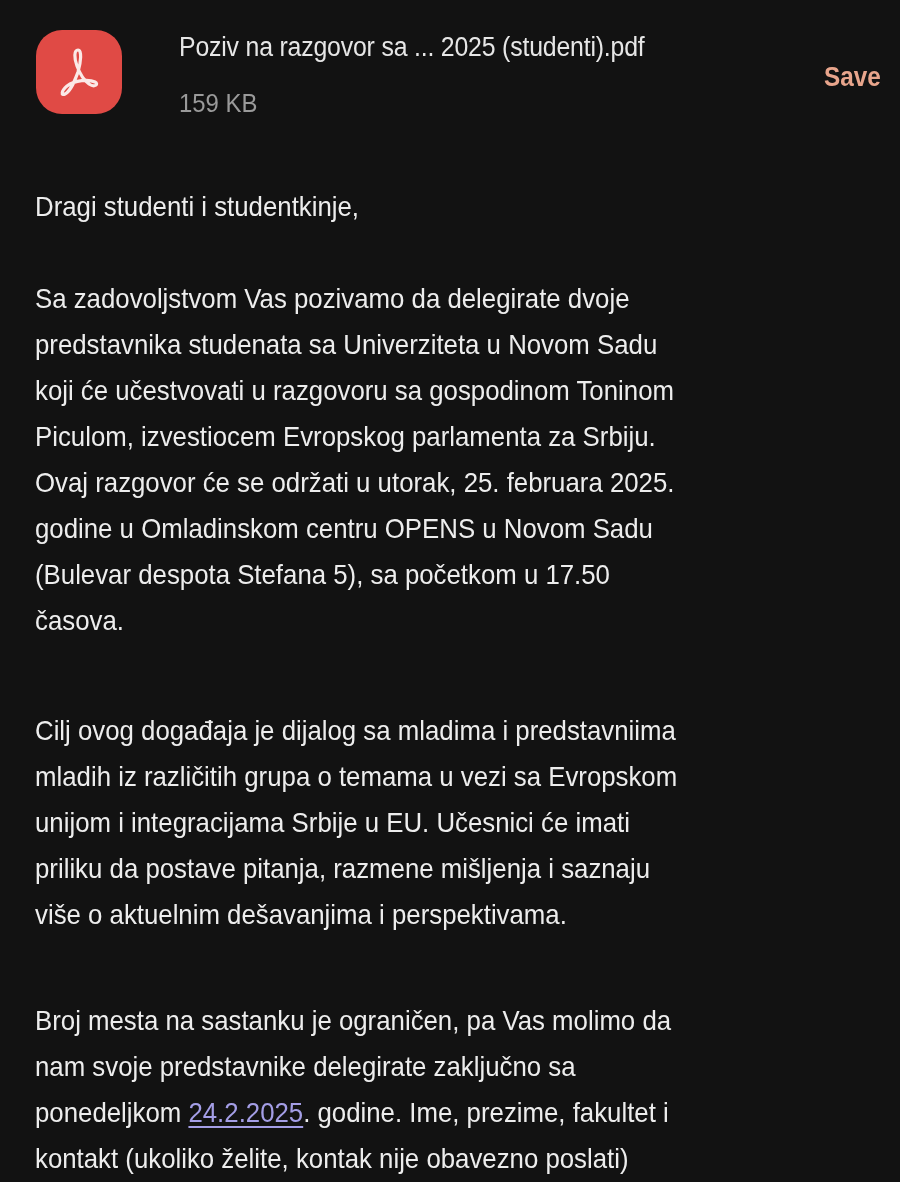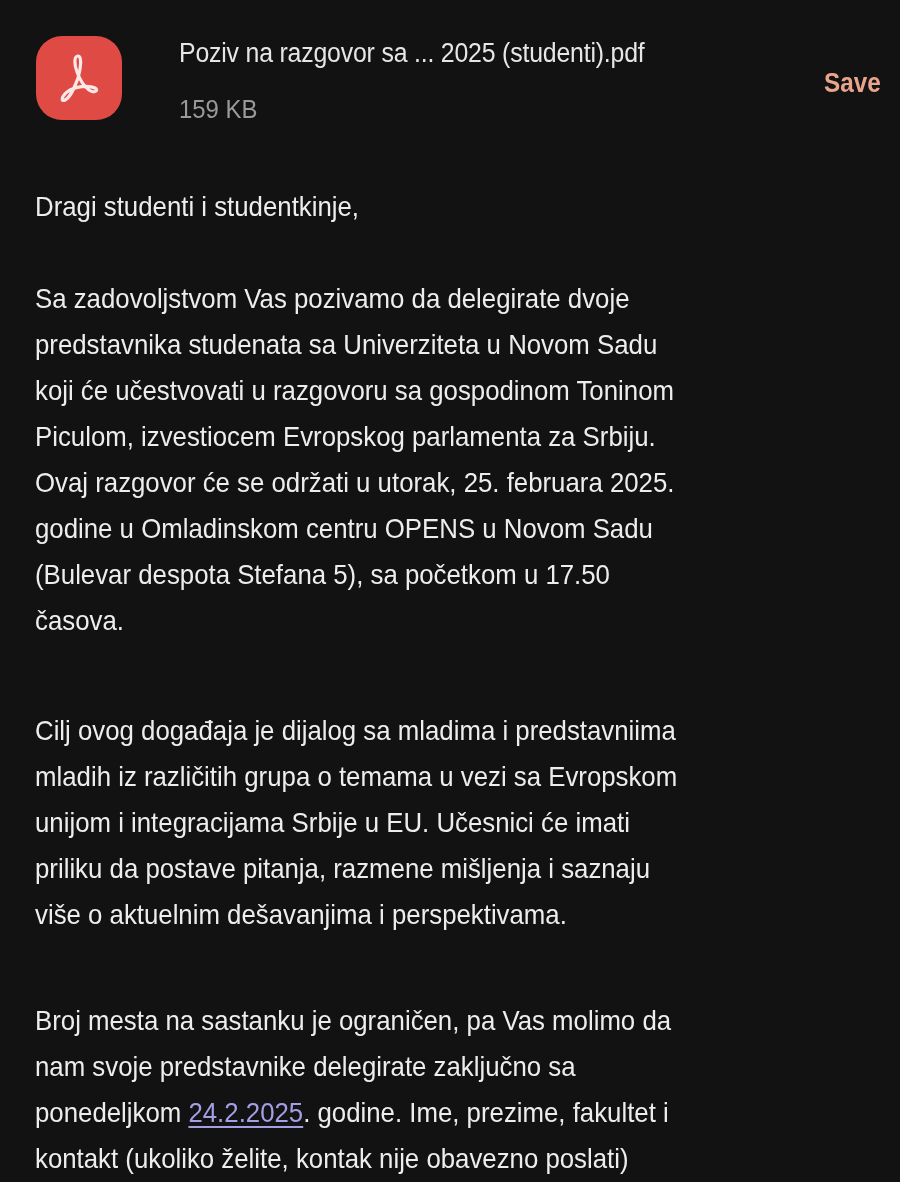--- a/index.html
+++ b/index.html
@@ -11,21 +11,21 @@
       width: 900px;
       height: 1182px;
       overflow: hidden;
       position: relative;
       font-family: "Liberation Sans", sans-serif;
       color: #ececec;
     }
     .attachment {
       position: absolute;
       left: 0;
-      top: 16px;
+      top: 10px;
       width: 778px;
       height: 140px;
       text-align: right;
     }
     .pdf-icon {
       position: absolute;
       left: 36px;
       top: 20px;
       width: 86px;
       height: 84px;

